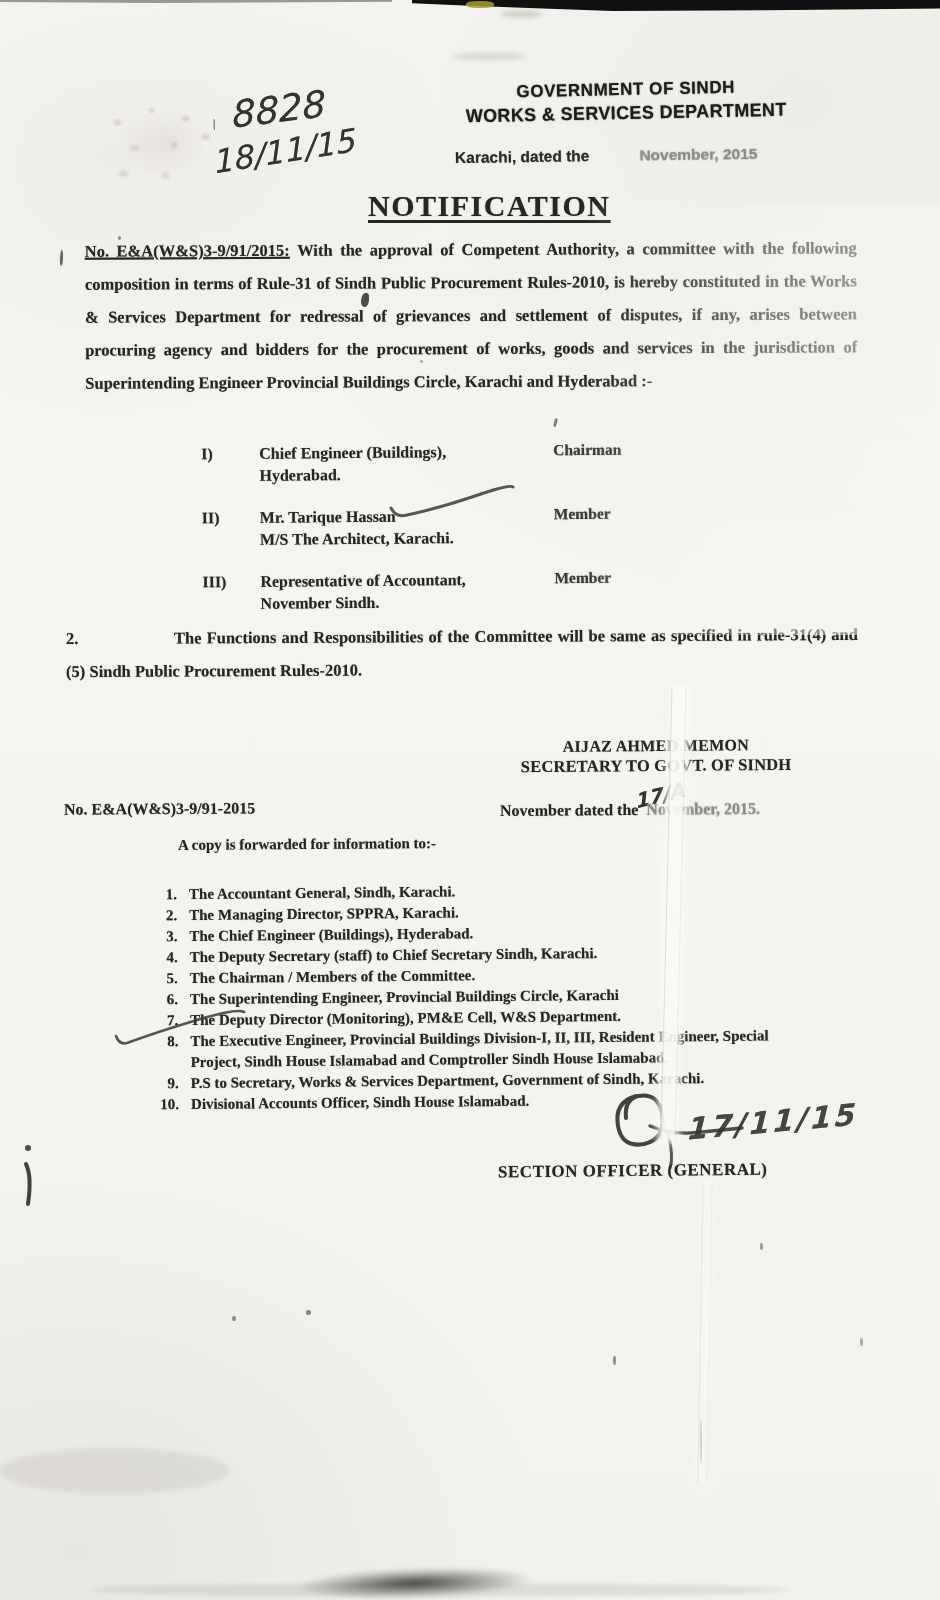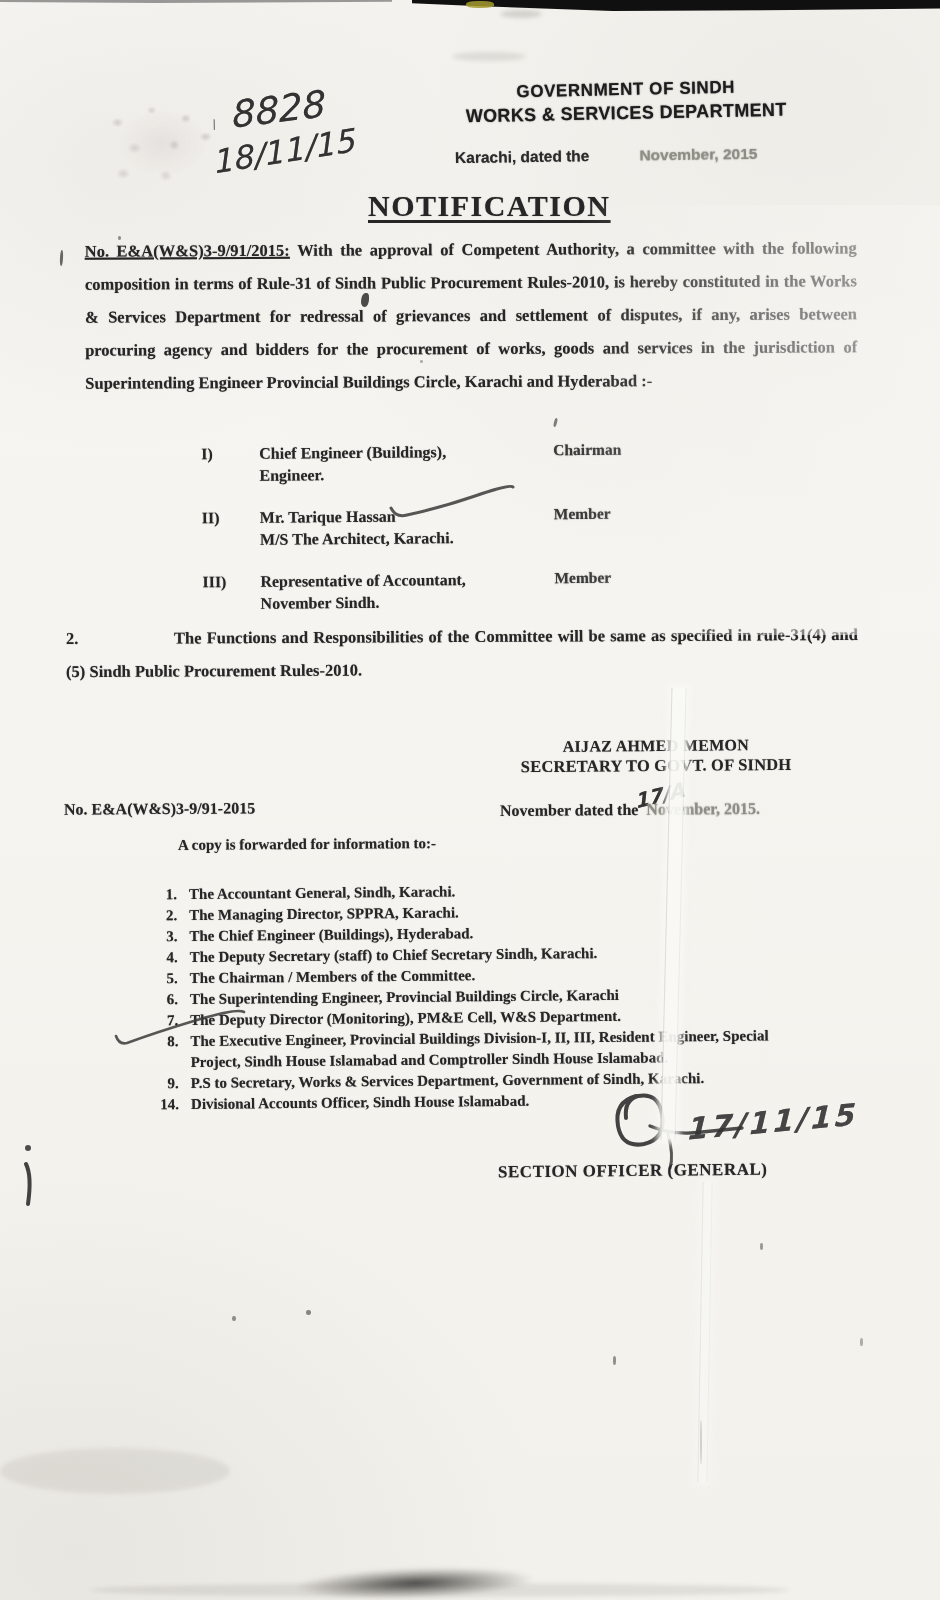--- a/index.html
+++ b/index.html
@@ -135,21 +135,21 @@
 
   <div class="abs title ink">NOTIFICATION</div>
 
   <p class="abs para1 ink"><span class="ref">No. E&amp;A(W&amp;S)3-9/91/2015:</span> <span>With the approval of Competent Authority, a committee with the following composition in terms of Rule-31 of Sindh Public Procurement Rules-2010, is hereby constituted in the Works &amp; Services Department for redressal of grievances and settlement of disputes, if any, arises between procuring agency and bidders for the procurement of works, goods and services in the jurisdiction of Superintending Engineer Provincial Buildings Circle, Karachi and Hyderabad :-</span></p>
 
   <div class="abs committee ink">
     <div class="c-row">
       <span class="c-num">I)</span>
       <span class="c-desc">
         <span>Chief Engineer (Buildings),</span><br>
-        <span>Engineer.</span>
+        <span>Hyderabad.</span>
       </span>
       <span class="c-role">Chairman</span>
     </div>
     <div class="c-row">
       <span class="c-num">II)</span>
       <span class="c-desc">
         <span>Mr. Tarique Hassan</span><br>
         <span>M/S The Architect, Karachi.</span>
       </span>
       <span class="c-role">Member</span>
@@ -216,21 +216,21 @@
       </div>
     <div class="dl-item wide">
         <span class="dl-num">8.</span>
         <span class="dl-text">The Executive Engineer, Provincial Buildings Division-I, II, III, Resident Engineer, Special Project, Sindh House Islamabad and Comptroller Sindh House Islamabad.</span>
       </div>
     <div class="dl-item">
         <span class="dl-num">9.</span>
         <span class="dl-text">P.S to Secretary, Works &amp; Services Department, Government of Sindh, Karachi.</span>
       </div>
     <div class="dl-item">
-        <span class="dl-num">14.</span>
+        <span class="dl-num">10.</span>
         <span class="dl-text">Divisional Accounts Officer, Sindh House Islamabad.</span>
       </div>
   </div>
 
   <svg class="abs check7-svg" width="136" height="44" viewBox="0 0 136 44">
     <path d="M4 30 q 3 9 11 7 Q 45 26 85 14 T 132 6" fill="none" stroke="#3a3a3a" stroke-width="2.6" stroke-linecap="round" opacity=".85"></path>
   </svg>
 
   <svg class="abs scribble-svg" width="260" height="100" viewBox="0 0 260 100">
     <path d="M38 14 q -22 6 -18 30 q 4 22 26 18 q 22 -5 18 -30 q -4 -22 -24 -18 q -14 4 -12 22" fill="none" stroke="#2f2f2f" stroke-width="4" stroke-linecap="round" opacity=".9"></path>

